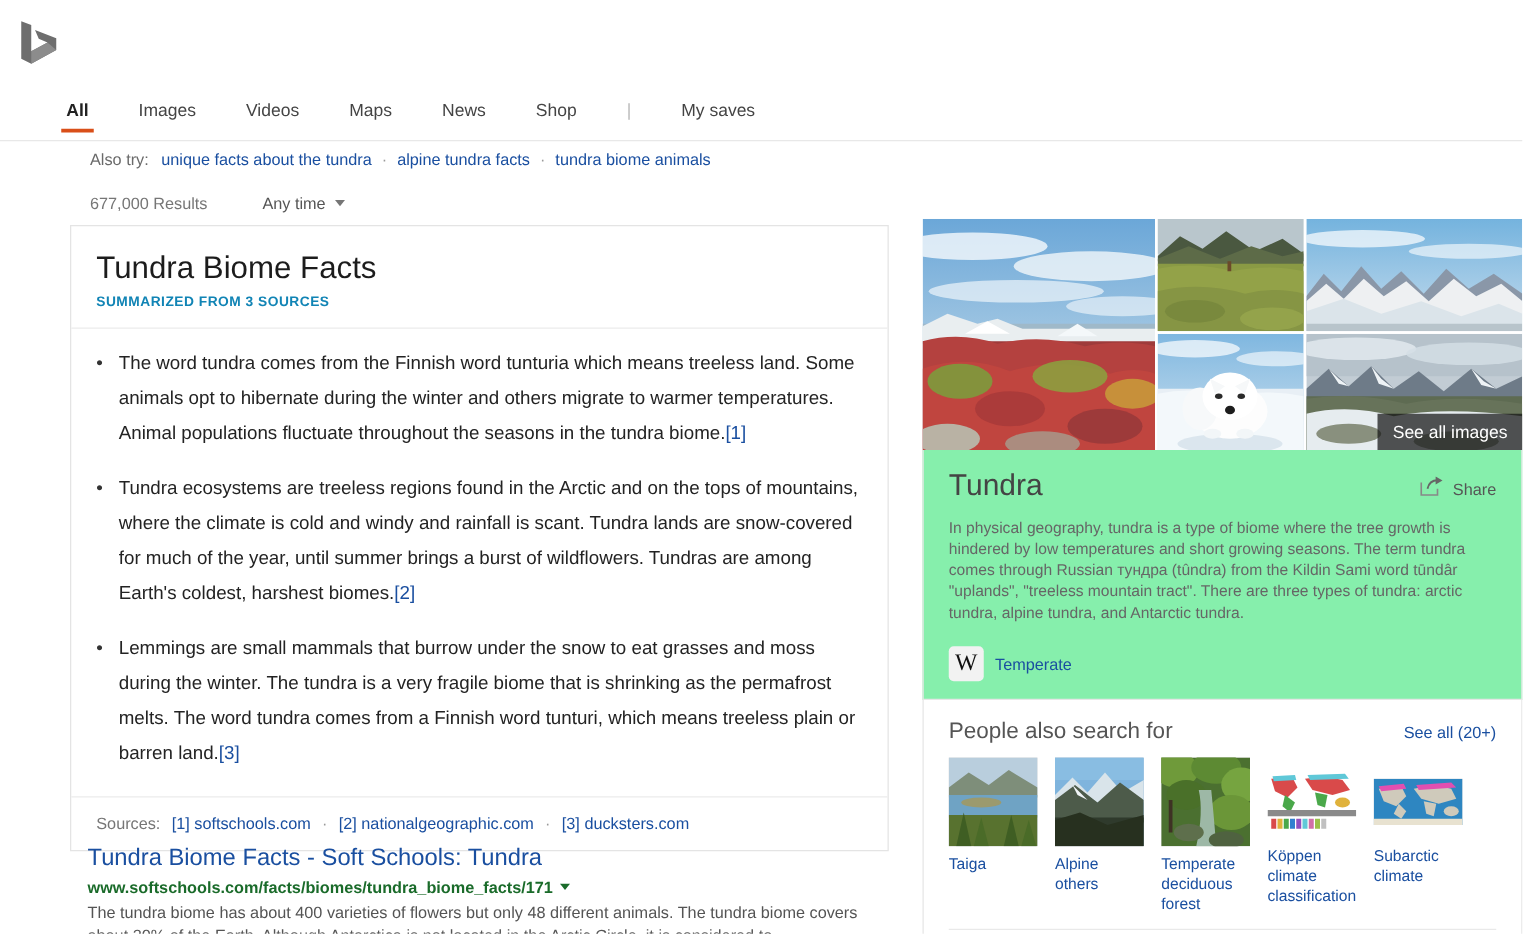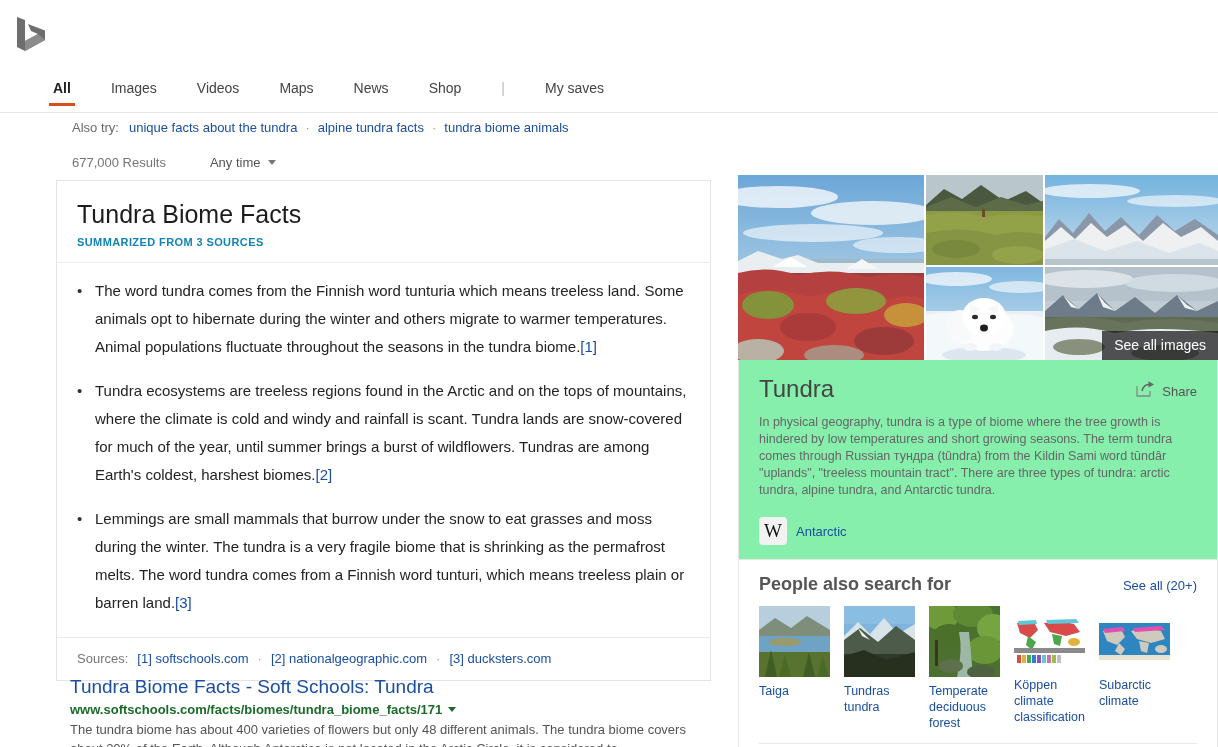--- a/index.html
+++ b/index.html
@@ -227,21 +227,21 @@
   }
   .kp-src a { color: #1a4fa0; font-size: 13px; text-decoration: none; cursor: pointer; }
 
   .pasf {
     width: 480px;
     border: 1px solid #e6e6e6; border-top: 0;
     background: #fff;
     padding: 14px 20px 12px 20px;
   }
   .pasf-head { display: flex; align-items: baseline; justify-content: space-between; }
-  .pasf-title { font-size: 18px; color: #555; font-weight: bold; margin: 0; }
+  .pasf-title { font-size: 18px; color: #555; font-weight: normal; margin: 0; }
   .pasf-seeall { font-size: 13px; color: #1a4fa0; text-decoration: none; cursor: pointer; }
   .pasf-grid { display: flex; gap: 14px; margin-top: 11px; }
   .pasf-item { width: 71px; cursor: pointer; }
   .pasf-thumb {
     width: 71px; height: 71px;
     background-size: cover; background-position: center;
     background-color: #dedede;
   }
   .pasf-thumb.map { background-size: 100% 100%; }
   .pasf-label {
@@ -486,21 +486,21 @@
               <path d="M7 10 Q8.5 3 15.5 3.2" fill="none" stroke="#666" stroke-width="1.5"></path>
               <polygon points="13.5,0.2 19,3.4 13.5,6.6" fill="#666"></polygon>
             </svg>
           </span>
           <span>Share</span>
         </div>
       </div>
       <p class="kp-desc">In physical geography, tundra is a type of biome where the tree growth is hindered by low temperatures and short growing seasons. The term tundra comes through Russian тундра (tûndra) from the Kildin Sami word tūndâr "uplands", "treeless mountain tract". There are three types of tundra: arctic tundra, alpine tundra, and Antarctic tundra.</p>
       <div class="kp-src">
         <span class="wiki-badge">W</span>
-        <a>Antarctic</a>
+        <a>Temperate</a>
       </div>
     </div>
 
     <div class="pasf">
       <div class="pasf-head">
         <h3 class="pasf-title">People also search for</h3>
         <a class="pasf-seeall">See all (20+)</a>
       </div>
 
       <div class="pasf-grid">
@@ -527,21 +527,21 @@
             <svg width="71" height="71" viewBox="0 0 71 71" preserveAspectRatio="none">
               <rect width="71" height="71" fill="#7fb4dd"></rect>
               <rect width="71" height="18" fill="#89bde2"></rect>
               <polygon points="0,30 14,16 26,28 40,12 54,28 71,18 71,36 0,36" fill="#d9e4ea"></polygon>
               <polygon points="0,34 16,22 34,36 52,20 71,34 71,52 0,52" fill="#4d5b4a"></polygon>
               <polygon points="14,22 20,28 26,34 18,30" fill="#f0f4f6"></polygon>
               <rect y="48" width="71" height="23" fill="#2f3a2c"></rect>
               <polygon points="0,50 20,44 42,54 71,46 71,71 0,71" fill="#27301f"></polygon>
             </svg>
           </div>
-          <div class="pasf-label">Tundras tundra</div>
+          <div class="pasf-label">Alpine others</div>
         </div>
 
         <div class="pasf-item">
           <div class="pasf-thumb">
             <svg width="71" height="71" viewBox="0 0 71 71" preserveAspectRatio="none">
               <rect width="71" height="71" fill="#4b7030"></rect>
               <ellipse cx="12" cy="10" rx="18" ry="14" fill="#6f9a3a"></ellipse>
               <ellipse cx="44" cy="8" rx="20" ry="13" fill="#5d8a33"></ellipse>
               <ellipse cx="64" cy="22" rx="16" ry="14" fill="#76a440"></ellipse>
               <ellipse cx="20" cy="30" rx="16" ry="12" fill="#4a7029"></ellipse>

